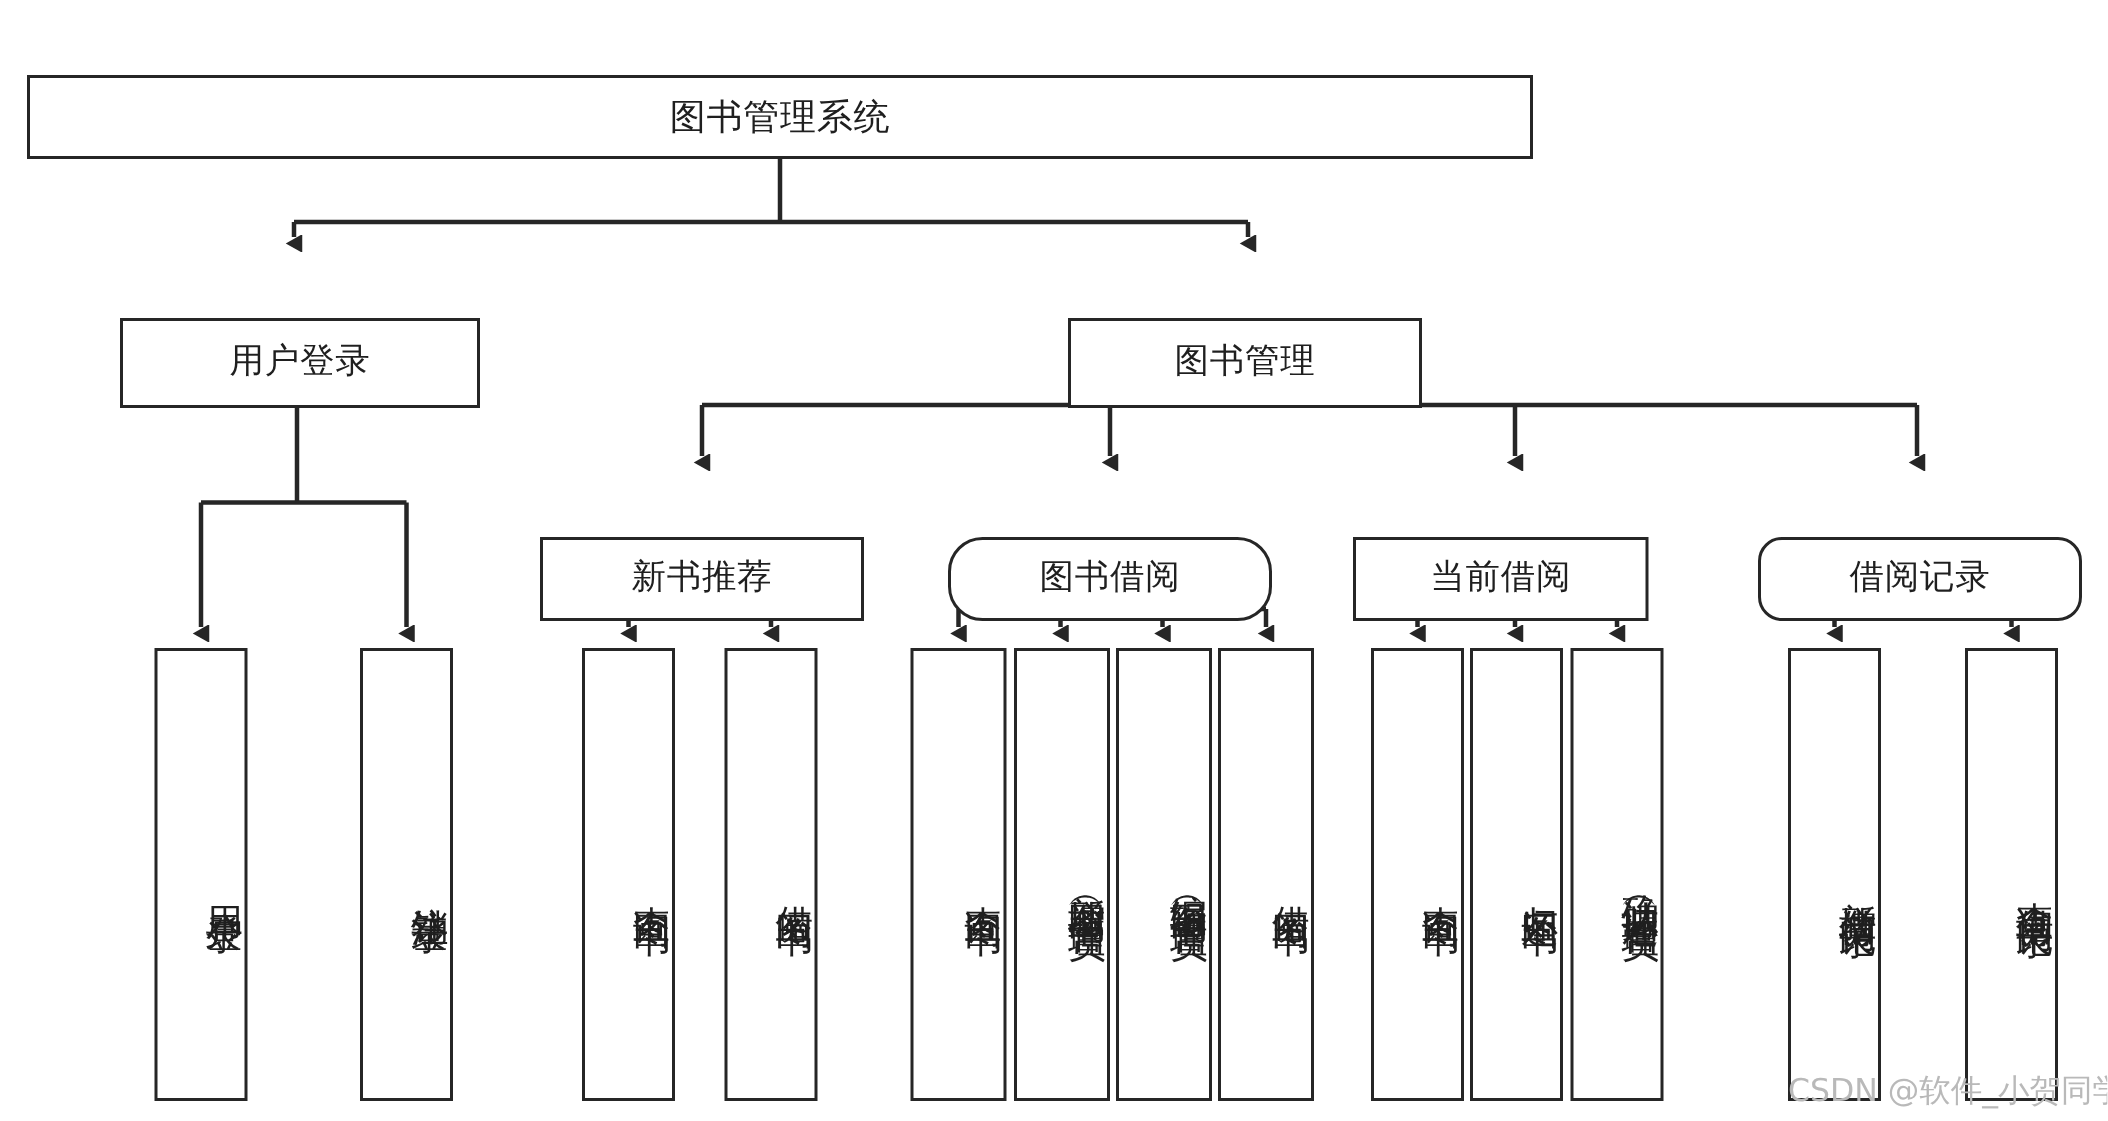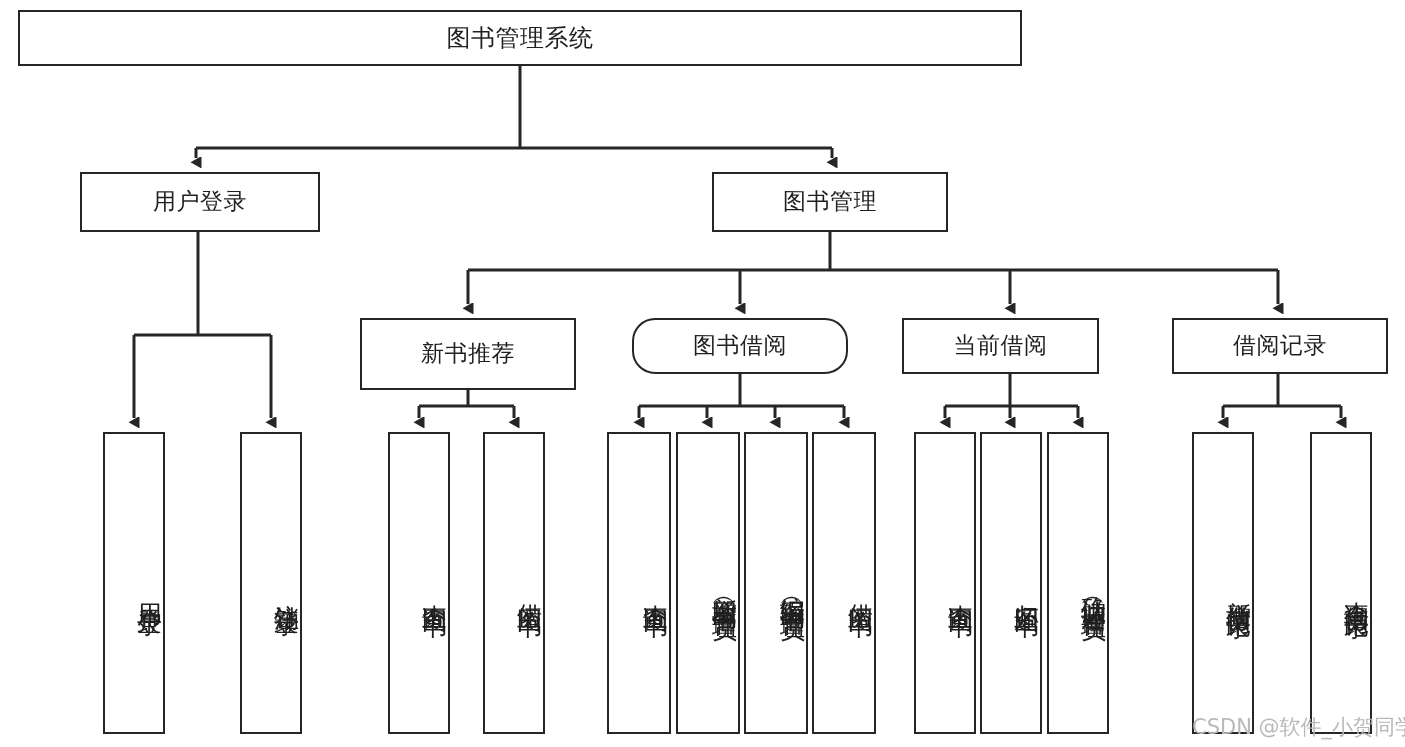--- a/index.html
+++ b/index.html
@@ -34,20 +34,21 @@
     display: flex;
     align-items: center;
     justify-content: center;
     text-align: center;
     z-index: 2;
     line-height: 1.12;
   }
   .node.h {
     font-size: 23px;
     letter-spacing: 0.5px;
+    margin-top: 40px;
   }
   .node.root {
     font-size: 24px;
   }
   
   .node.v {
     writing-mode: vertical-rl;
     text-orientation: upright;
     align-items: flex-start;
     justify-content: center;
@@ -126,30 +127,30 @@
     <span>图书管理系统</span>
   </div>
 
   <div class="node h" style="left:80px;  top:172px; width:240px; height:60px;">
     <span>用户登录</span>
   </div>
   <div class="node h" style="left:712px; top:172px; width:236px; height:60px;justify-content:center;">
     <span>图书管理</span>
   </div>
 
-  <div class="node h" style="left:360px;  top:318px; width:216px; height:72px;">
+  <div class="node h" style="left:360px;  top:318px; width:216px; height:56px;">
     <span>新书推荐</span>
   </div>
   <div class="node h" style="left:632px;  top:318px; width:216px; height:56px;border-radius:23px;">
     <span>图书借阅</span>
   </div>
   <div class="node h" style="left:902px;  top:318px; width:197px; height:56px;">
     <span>当前借阅</span>
   </div>
-  <div class="node h" style="left:1172px; top:318px; width:216px; height:56px;">
+  <div class="node h" style="left:1172px; top:318px; width:216px; height:56px;border-radius:16px;">
     <span>借阅记录</span>
   </div>
 
   <div class="node v" style="left:103px; top:432px; width:62px; height:302px;">
     <span class="vtext">用户登录</span>
   </div>
   <div class="node v" style="left:240px; top:432px; width:62px; height:302px;">
     <span class="vtext">注销登录</span>
   </div>
 

